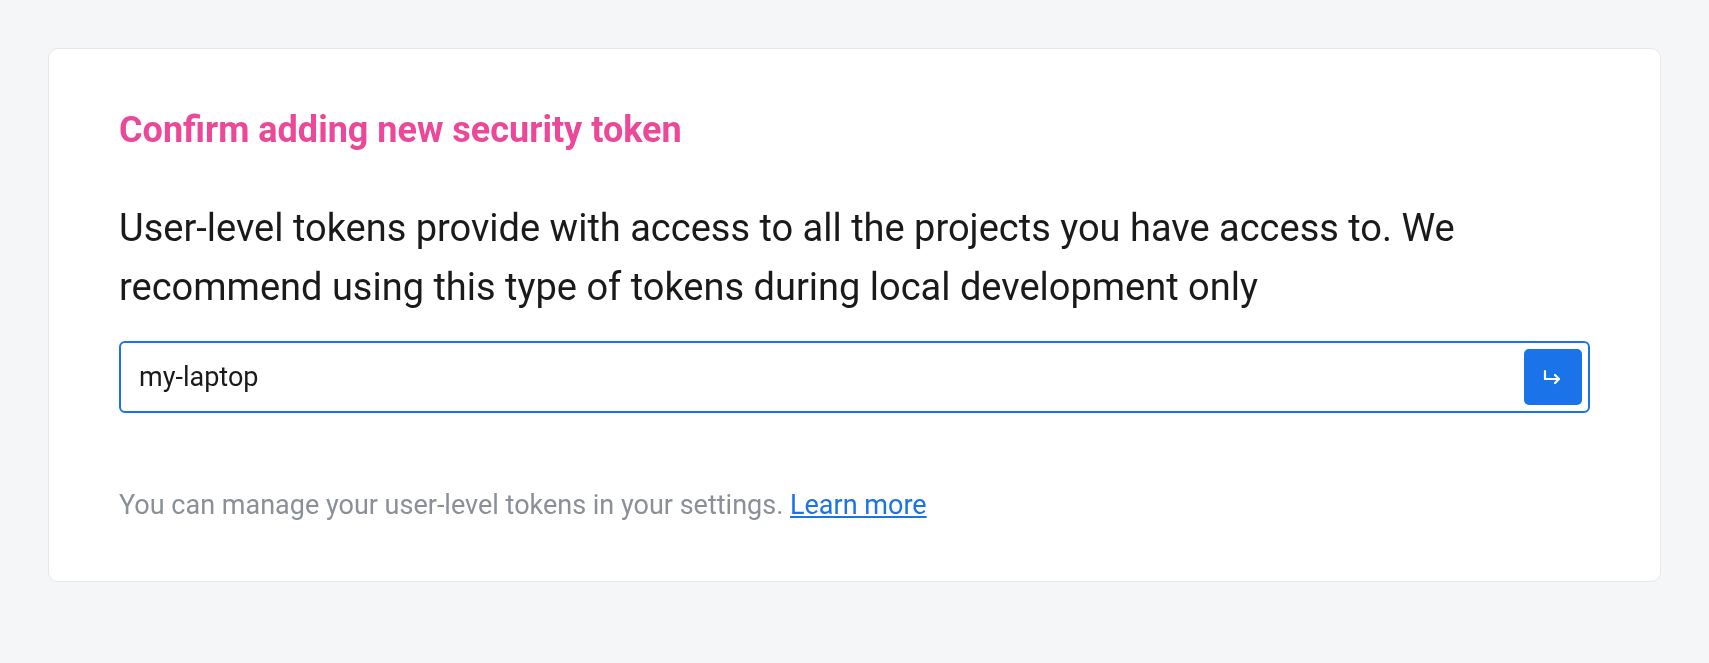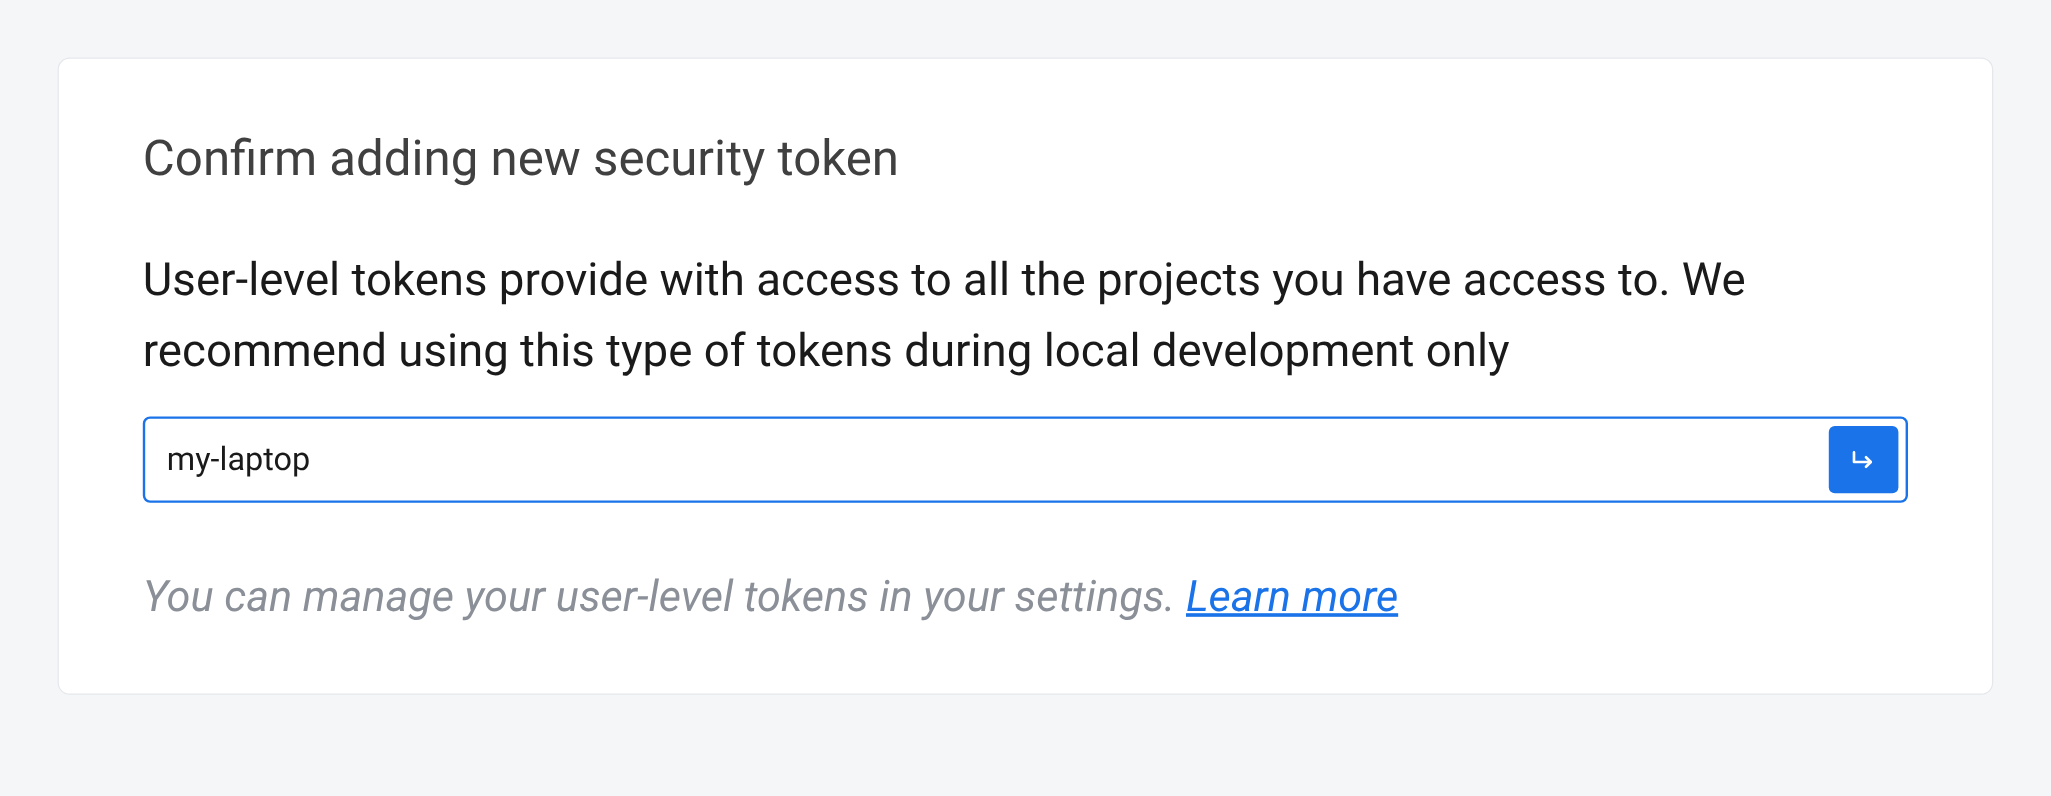--- a/index.html
+++ b/index.html
@@ -15,23 +15,23 @@
       padding: 48px;
     }
     .card {
       background: #ffffff;
       border: 1px solid #e5e7eb;
       border-radius: 10px;
       padding: 60px 70px 60px 70px;
       width: 100%;
     }
     .title {
-      font-size: 41px;
-      font-weight: 400;
-      color: #404040;
+      font-size: 36px;
+      font-weight: 700;
+      color: #ec4899;
       margin-bottom: 48px;
     }
     .description {
       font-size: 38px;
       font-weight: 400;
       color: #1a1a1a;
       line-height: 1.55;
       margin-bottom: 24px;
     }
     .input-row {
@@ -63,24 +63,23 @@
       display: flex;
       align-items: center;
       justify-content: center;
       color: #fff;
     }
     .submit-btn svg {
       width: 24px;
       height: 24px;
     }
     .footer-text {
-      font-size: 36px;
+      font-size: 27px;
       color: #8a8f98;
-      margin-top: 57px;
-      font-style: italic;
+      margin-top: 76px;
     }
     .footer-link {
       color: #1a73e8;
       text-decoration: underline;
       cursor: pointer;
     }
   </style>
 </head>
 <body>
 

